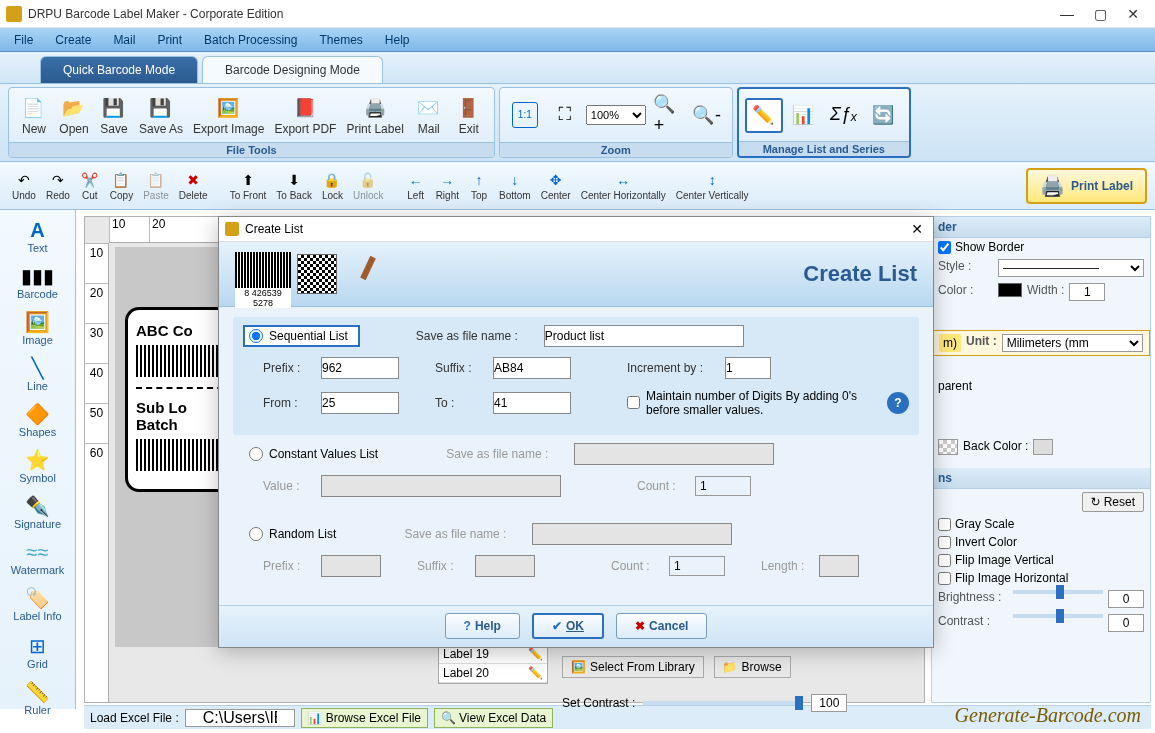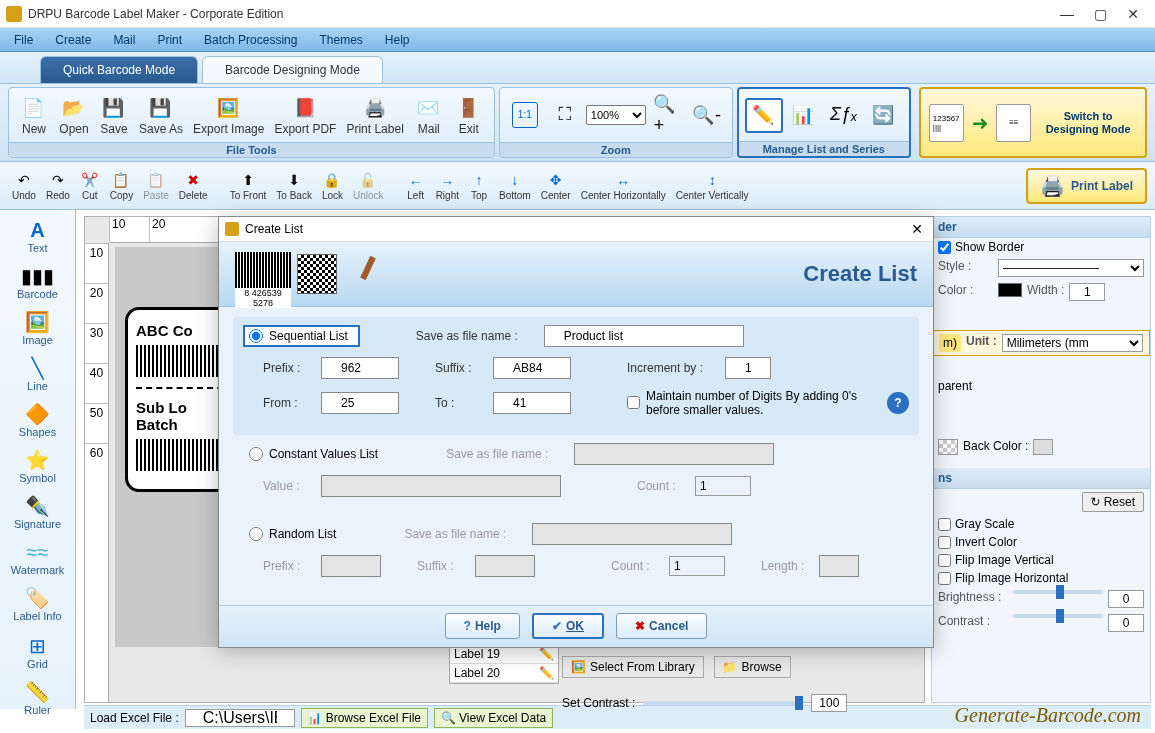--- a/index.html
+++ b/index.html
@@ -88,33 +88,33 @@
 .dlg-titlebar .dt-icon { width: 14px; height: 14px; background: #d4a017; border-radius: 2px; margin-right: 6px; }
 .dlg-titlebar .dt-title { flex: 1; }
 .dlg-titlebar .dt-close { font-size: 14px; cursor: pointer; padding: 0 4px; }
 .dlg-header { height: 68px; background: linear-gradient(#e6f2fb,#b8d8f0); display: flex; align-items: center; padding: 0 16px; border-bottom: 1px solid #9bc1e0; position: relative; }
 .dlg-header .hdr-title { margin-left: auto; font-size: 22px; color: #2a5a8f; font-weight: bold; }
 .dlg-body { flex: 1; padding: 10px 14px; background: #eaf3fb; display: flex; flex-direction: column; gap: 0; }
 .dlg-section { padding: 8px 10px; }
 .dlg-section.active { background: #d7e9f7; border-radius: 3px; }
 .dlg-row { display: flex; align-items: center; gap: 8px; margin-bottom: 10px; flex-wrap: wrap; }
 .dlg-row .lbl { color: #333; min-width: 50px; }
-.dlg-row input[type=text] { height: 22px; border: 1px solid #888; padding: 0 19px; }
+.dlg-row input[type=text] { height: 22px; border: 1px solid #888; padding: 0 0; }
 .radio-lbl { display: flex; align-items: center; gap: 6px; padding: 2px 10px 2px 4px; border: 2px solid transparent; }
 .radio-lbl.selected { border: 2px solid #2a6fc0; background: #fff; }
 input[type=radio] { width: 14px; height: 14px; }
 .maintain { display: flex; align-items: center; gap: 6px; font-size: 11px; }
 .help-btn { width: 22px; height: 22px; border-radius: 11px; background: #2a6fc0; color: #fff; text-align: center; line-height: 22px; font-weight: bold; margin-left: auto; cursor: pointer; }
 .disabled-row input { background: #e4e4e4; color: #888; }
 .disabled-row .lbl { color: #999; }
 .dlg-footer { height: 44px; background: linear-gradient(#e6f2fb,#cfe4f5); display: flex; align-items: center; justify-content: center; gap: 12px; border-top: 1px solid #b8d0e6; }
 .dlg-btn { height: 26px; padding: 0 18px; border: 1px solid #7a9cc0; background: linear-gradient(#fbfdff,#dcecf9); border-radius: 3px; cursor: pointer; display: flex; align-items: center; gap: 4px; font-weight: bold; color: #2a5a8f; }
 .dlg-btn.primary { border: 2px solid #2a6fc0; }
 .count-input { width: 56px; height: 20px; border: 1px solid #999; display: flex; align-items: center; padding: 0 4px; }
-.label-list { position: absolute; left: 449px; top: 644px; width: 110px; background: #fff; border: 1px solid #aaa; z-index: 5; font-size: 11px; }
+.label-list { position: absolute; left: 438px; top: 644px; width: 110px; background: #fff; border: 1px solid #aaa; z-index: 5; font-size: 11px; }
 .label-list div { padding: 2px 4px; border-bottom: 1px solid #ddd; display: flex; justify-content: space-between; }
 .hdr-barcode { width: 56px; height: 44px; background: repeating-linear-gradient(90deg,#000 0 2px,#fff 2px 3px); position: relative; }
 .hdr-barcode::after { content: attr(data-num); position: absolute; bottom: -12px; left: 0; right: 0; text-align: center; font-size: 9px; background: #fff; }
 .hdr-qr { width: 40px; height: 40px; background: #fff; border: 1px solid #666; background-image: repeating-conic-gradient(#000 0 25%, #fff 0 50%); background-size: 6px 6px; }
 .brush { width: 40px; height: 40px; position: relative; }
 .brush::before { content: ''; position: absolute; right: 6px; top: 2px; width: 6px; height: 24px; background: #a05a2c; transform: rotate(25deg); }
 .opacity-row { position: absolute; left: 562px; top: 694px; display: flex; align-items: center; gap: 8px; font-size: 11px; z-index: 4; }
 .lib-row { position: absolute; left: 562px; top: 656px; display: flex; align-items: center; gap: 10px; font-size: 11px; z-index: 4; }
 .lib-btn { border: 1px solid #aaa; background: #e8e8e8; padding: 3px 8px; display: flex; align-items: center; gap: 4px; }
 </style>
@@ -221,26 +221,20 @@
         </div>
       <div class="rbtn">
           <div class="ricn" style="color:#1a8f1a">🔄</div>
         </div>
     </div>
     <div class="ribbon-group-label">Manage List and Series</div>
   </div>
 
   <div class="ribbon-spacer"></div>
 
-  <div class="switch-panel">
-    <div class="mini-preview">123567<br>||||</div>
-    <div class="arrow">➜</div>
-    <div class="mini-preview">≡≡</div>
-    <div class="txt">Switch to Designing Mode</div>
-  </div>
 </div>
 
 <div class="toolbar2">
   <div class="tb2">
       <div class="ic">↶</div>
       <span>Undo</span>
     </div>
   <div class="tb2">
       <div class="ic">↷</div>
       <span>Redo</span>

